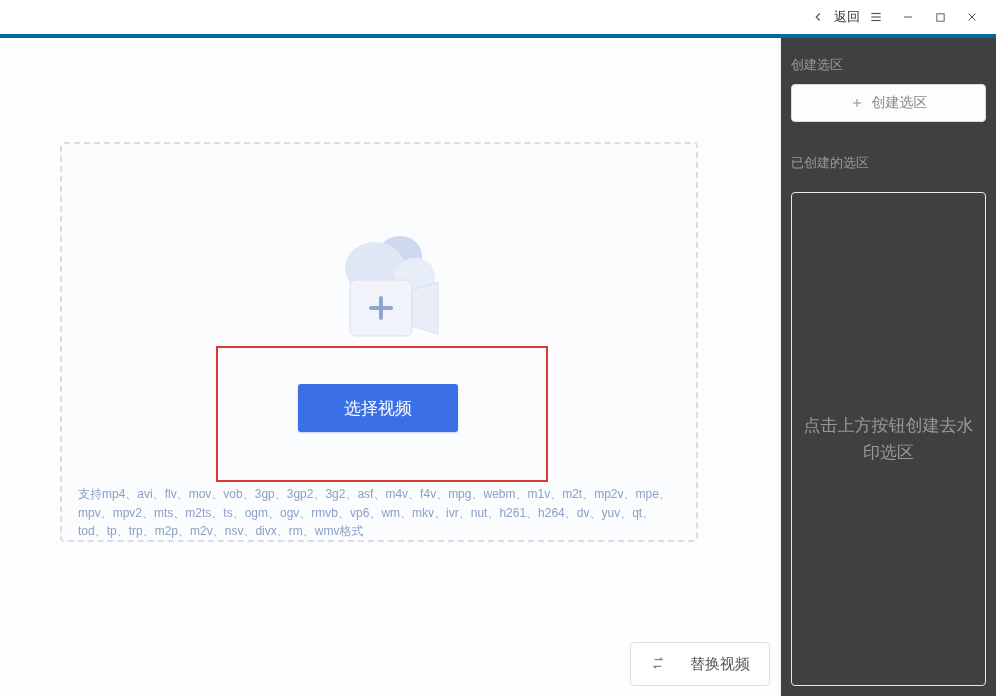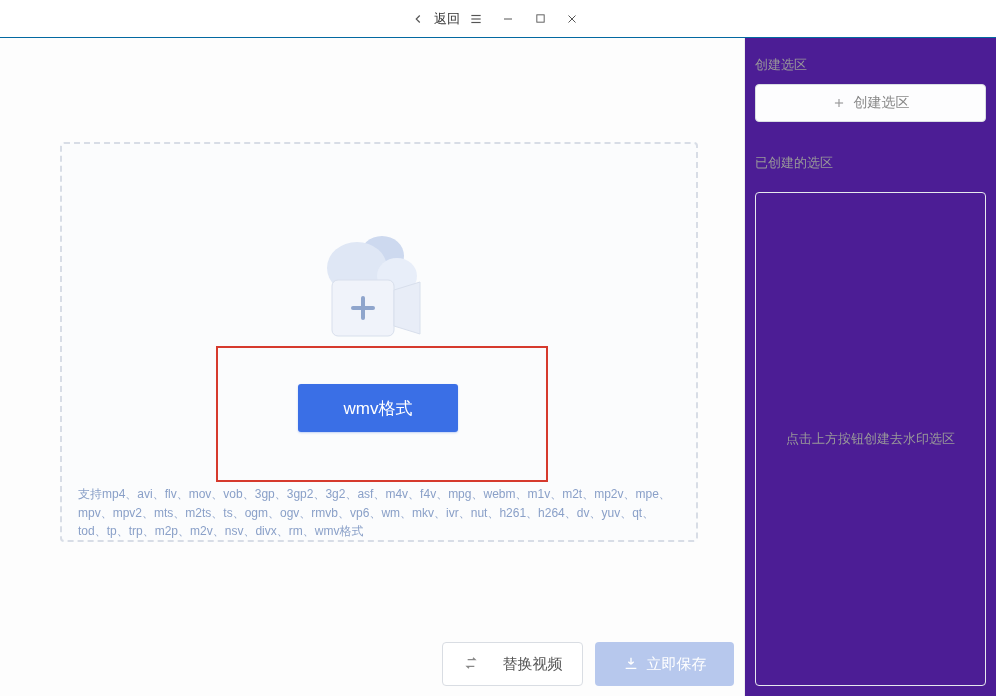--- a/index.html
+++ b/index.html
@@ -1,37 +1,37 @@
 <!DOCTYPE html>
 <html><head>
 <meta charset="utf-8">
 <style>
   * { box-sizing: border-box; margin: 0; padding: 0; }
   html, body { width: 996px; height: 696px; font-family: "Microsoft YaHei", "PingFang SC", sans-serif; background: #fff; overflow: hidden; }
-  .titlebar { height: 38px; display: flex; align-items: center; justify-content: center; padding: 12px 8px; border-bottom: 1px solid #0369a1; }
+  .titlebar { height: 38px; display: flex; align-items: center; justify-content: flex-end; padding: 12px 8px; border-bottom: 4px solid #0369a1; }
   .titlebar-left { display: flex; align-items: center; gap: 6px; }
   .back-arrow { width: 20px; height: 20px; display: flex; align-items: center; justify-content: center; cursor: pointer; color: #555; }
   .back-label { font-size: 13px; color: #333; }
   .titlebar-right { display: flex; align-items: center; gap: 0; }
   .win-btn { width: 32px; height: 28px; display: flex; align-items: center; justify-content: center; cursor: pointer; color: #555; }
   .body { display: flex; height: calc(696px - 38px); }
   .main { flex: 1; position: relative; background: #fdfdfd; }
   .dropzone { position: absolute; left: 60px; top: 104px; width: 638px; height: 400px; border: 2px dashed #d8dde6; border-radius: 4px; background: #fbfcfd; }
   .cloud-illus { position: absolute; left: 50%; top: 50px; transform: translateX(-50%); }
   .highlight-box { position: absolute; left: 216px; top: 308px; width: 332px; height: 136px; border: 2px solid #d63a2d; pointer-events: none; }
   .select-btn { position: absolute; left: 298px; top: 346px; width: 160px; height: 48px; background: #3a6fe6; color: #fff; border: none; border-radius: 3px; font-size: 17px; cursor: pointer; display: flex; align-items: center; justify-content: center; box-shadow: 0 1px 2px rgba(58,111,230,0.3); }
   .drag-text { position: absolute; left: 0; right: 0; top: 413px; text-align: center; font-size: 15px; color: #666; }
   .drag-text .or { color: #888; }
   .formats { position: absolute; left: 78px; top: 447px; width: 602px; font-size: 12px; line-height: 1.55; color: #8aa0c8; }
-  .sidebar { width: 252px; border-left: 1px solid #eee; padding: 18px 10px 10px 10px; display: flex; flex-direction: column; background: #4c1d95; }
+  .sidebar { width: 216px; border-left: 1px solid #eee; padding: 18px 10px 10px 10px; display: flex; flex-direction: column; background: #404040; }
   .sb-section-label { font-size: 13px; color: #999; margin-bottom: 10px; }
   .create-region-btn { height: 38px; border: 1px solid #d9dde3; border-radius: 4px; display: flex; align-items: center; justify-content: center; gap: 8px; cursor: pointer; font-size: 14px; color: #888; background: #fdfdfe; }
   .plus-mini { width: 14px; height: 14px; display: flex; align-items: center; justify-content: center; }
   .region-list { flex: 1; margin-top: 10px; border: 1px solid #e6e9ee; border-radius: 4px; display: flex; align-items: center; justify-content: center; text-align: center; padding: 10px; }
-  .region-empty { font-size: 13px; color: #999; line-height: 1.6; }
+  .region-empty { font-size: 17px; color: #999; line-height: 1.6; }
   .replace-btn { flex: 1; height: 44px; border: 1px solid #d9dde3; border-radius: 4px; display: flex; align-items: center; justify-content: center; gap: 24px; font-size: 15px; color: #555; background: #fff; cursor: pointer; }
   .save-btn { flex: 1; height: 44px; border: none; border-radius: 4px; display: flex; align-items: center; justify-content: center; gap: 8px; font-size: 15px; color: #fff; background: #b7c8ed; cursor: not-allowed; }
   .footer { position: absolute; bottom: 10px; right: 10px; display: flex; gap: 12px; }
   .footer .replace-btn, .footer .save-btn { width: 140px; }
 </style>
 </head>
 <body>
 
 <div class="titlebar">
   <div class="titlebar-left">
@@ -78,43 +78,35 @@
         <ellipse cx="80" cy="28" rx="22" ry="20" fill="#cdd9ef"></ellipse>
         <ellipse cx="55" cy="40" rx="30" ry="26" fill="#dfe7f5"></ellipse>
         <ellipse cx="95" cy="48" rx="20" ry="18" fill="#e8eef9"></ellipse>
         <rect x="30" y="52" width="62" height="56" rx="6" fill="#f0f3fa" stroke="#d8dfec" stroke-width="1"></rect>
         <path d="M92 62 L118 54 L118 106 L92 98 Z" fill="#e8edf7" stroke="#d8dfec" stroke-width="1"></path>
         <line x1="51" y1="80" x2="71" y2="80" stroke="#8fa5cc" stroke-width="4" stroke-linecap="round"></line>
         <line x1="61" y1="70" x2="61" y2="90" stroke="#8fa5cc" stroke-width="4" stroke-linecap="round"></line>
       </svg>
     </div>
 
-    <button class="select-btn">wmv格式</button>
+    <button class="select-btn">选择视频</button>
 
 
     <div class="highlight-box"></div>
 
     <div class="formats">支持mp4、avi、flv、mov、vob、3gp、3gp2、3g2、asf、m4v、f4v、mpg、webm、m1v、m2t、mp2v、mpe、mpv、mpv2、mts、m2ts、ts、ogm、ogv、rmvb、vp6、wm、mkv、ivr、nut、h261、h264、dv、yuv、qt、tod、tp、trp、m2p、m2v、nsv、divx、rm、wmv格式</div>
 
     <div class="footer">
       <button class="replace-btn">
         <span>
           <svg width="16" height="16" viewBox="0 0 24 24" fill="none" stroke="#888" stroke-width="2">
               <path d="M7 7h11l-3-3M17 17H6l3 3"></path>
             </svg>
         </span>
         <span>替换视频</span>
-      </button>
-      <button class="save-btn">
-        <span>
-          <svg width="16" height="16" viewBox="0 0 24 24" fill="none" stroke="#fff" stroke-width="2">
-              <path d="M12 4v10m0 0l-4-4m4 4l4-4M4 20h16"></path>
-            </svg>
-        </span>
-        <span>立即保存</span>
       </button>
     </div>
   </div>
 
   <div class="sidebar">
     <div class="sb-section-label">创建选区</div>
     <div class="create-region-btn">
       <span class="plus-mini">
         <svg width="14" height="14" viewBox="0 0 24 24" fill="none" stroke="#999" stroke-width="2">
             <line x1="12" y1="5" x2="12" y2="19"></line>

